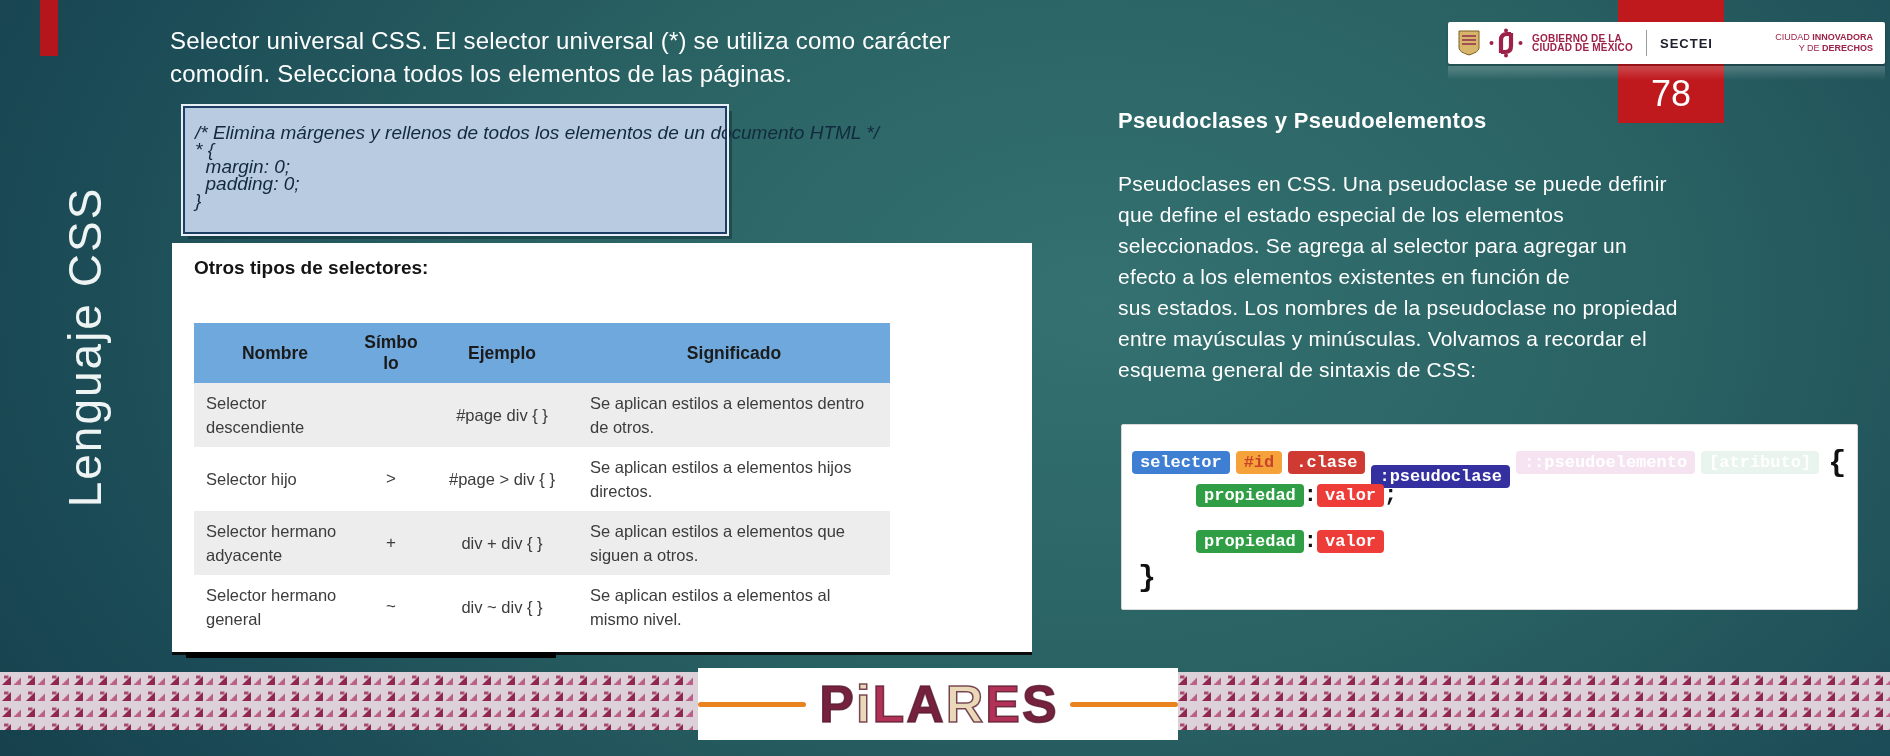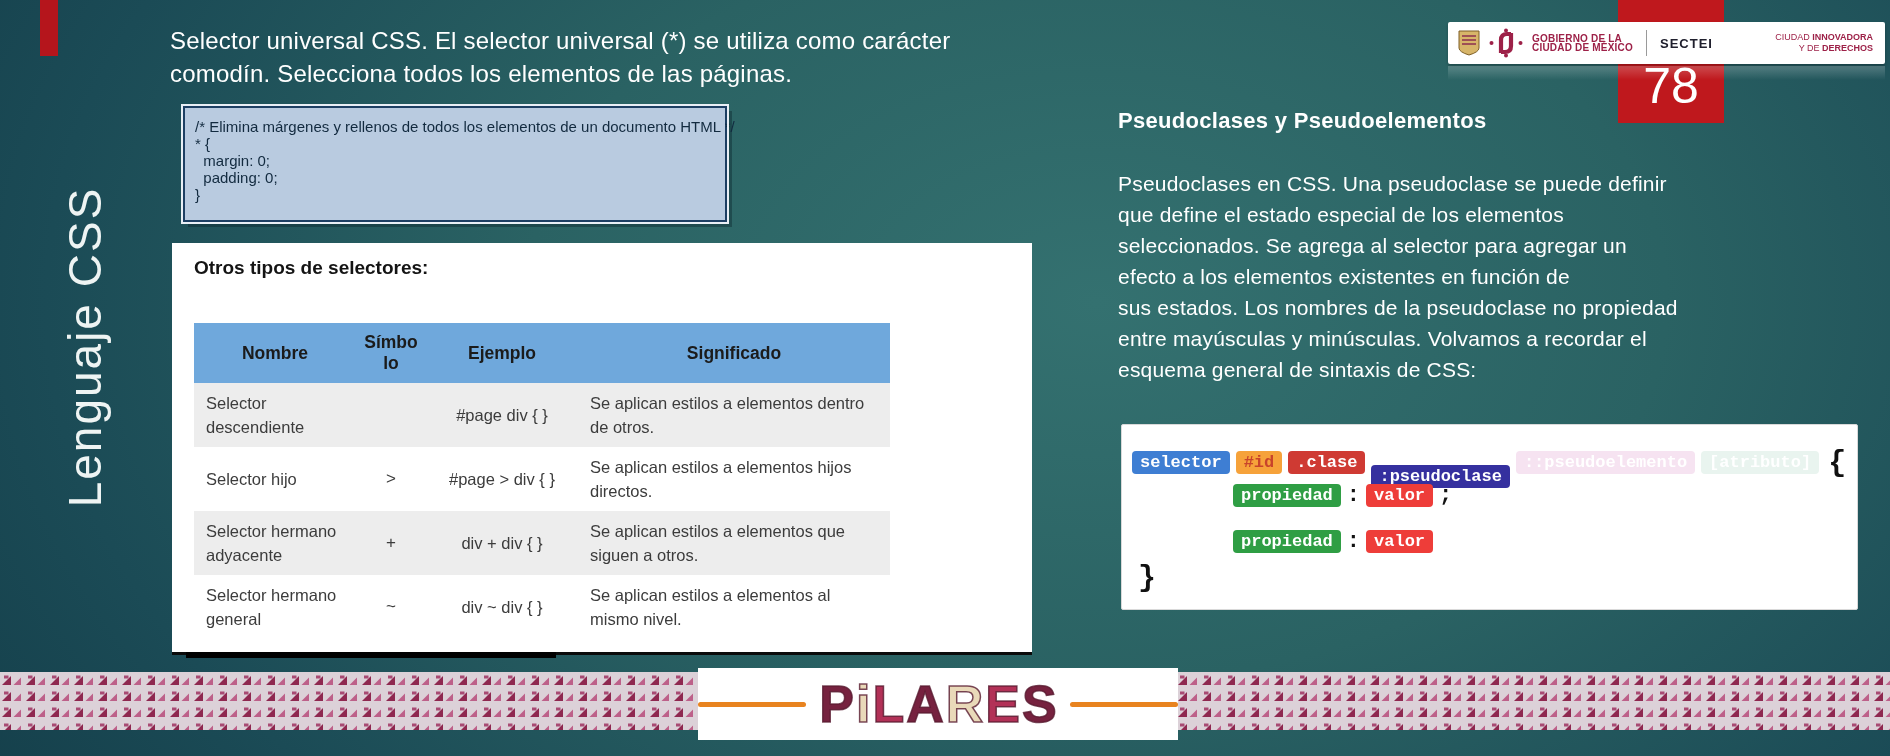--- a/index.html
+++ b/index.html
@@ -12,21 +12,21 @@
   .red-accent{position:absolute;left:40px;top:0;width:18px;height:56px;background:#b5151c;}
   .side-title{position:absolute;left:-142px;top:317px;width:460px;height:60px;transform:rotate(-90deg);
     color:#eef4f3;font-size:46px;letter-spacing:2px;text-align:center;font-weight:400;}
 
   
   .heading{position:absolute;left:170px;top:24px;color:#ffffff;font-size:24px;line-height:33px;letter-spacing:.2px;}
 
   
   .code-box{position:absolute;left:183px;top:106px;width:520px;height:92px;background:#b9cbe0;
     border:2px solid #1d3f63;outline:2px solid #e9eff6;box-shadow:5px 5px 0 rgba(5,25,35,.35);
-    padding:10px 10px;color:#122a3f;font-size:15px;line-height:17px;}
+    padding:16px 10px;color:#122a3f;font-size:19px;line-height:17px;font-style:italic;}
   .code-line{white-space:pre;}
 
   
   .selectors-panel{position:absolute;left:172px;top:243px;width:860px;height:409px;background:#ffffff;
     border-bottom:3px solid #0b0b0b;}
   .panel-title{position:absolute;left:22px;top:14px;font-size:19px;font-weight:bold;color:#141414;}
   .sel-table{position:absolute;left:22px;top:80px;border-collapse:collapse;font-size:16.5px;color:#3c3c3c;}
   .sel-table th{background:#6fa8dc;color:#1b1b1b;font-weight:bold;font-size:17.5px;text-align:center;
     padding:6px;height:48px;vertical-align:middle;}
   .th-nombre{width:150px}
@@ -44,29 +44,29 @@
   .right-heading{position:absolute;left:1118px;top:108px;color:#ffffff;font-size:22px;font-weight:bold;letter-spacing:.3px;}
   .right-paragraph{position:absolute;left:1118px;top:168px;color:#ffffff;font-size:21px;line-height:31px;letter-spacing:.2px;}
 
   
   .syntax-panel{position:absolute;left:1121px;top:424px;width:737px;height:186px;background:#ffffff;
     border:1px solid #d9d9d9;border-radius:2px;box-sizing:border-box;}
   .chip-row{position:absolute;left:10px;top:12px;display:flex;align-items:center;gap:6px;}
   .chip{border-radius:4px;padding:2px 8px;font-family:"Liberation Mono","DejaVu Sans Mono",monospace;
     font-size:17px;font-weight:bold;white-space:nowrap;}
   .brace-open{font-family:"Liberation Mono","DejaVu Sans Mono",monospace;font-size:30px;font-weight:bold;color:#111;margin-left:3px;}
-  .decl-row{position:absolute;left:74px;display:flex;align-items:center;gap:6px;margin-left:37px;}
+  .decl-row{position:absolute;left:74px;display:flex;align-items:center;}
   .decl-1{top:58px}.decl-2{top:104px}
   .punct{font-family:"Liberation Mono","DejaVu Sans Mono",monospace;font-size:22px;font-weight:bold;color:#111;}
   .close-brace{position:absolute;left:16px;top:136px;font-family:"Liberation Mono","DejaVu Sans Mono",monospace;
     font-size:30px;font-weight:bold;color:#111;}
 
   
   .ribbon{position:absolute;left:1618px;top:0;width:106px;height:123px;background:#bf181d;}
-  .page-number{position:absolute;bottom:8px;left:0;width:100%;text-align:center;color:#ffffff;font-size:50px;}
+  .page-number{position:absolute;bottom:8px;left:0;width:100%;text-align:center;color:#ffffff;font-size:36px;}
   .logo-bar{position:absolute;left:1448px;top:22px;width:437px;height:42px;background:#ffffff;border-radius:2px;
     display:flex;align-items:center;padding:0 12px 0 10px;box-sizing:border-box;gap:9px;box-shadow:0 2px 3px rgba(0,0,0,.25);}
   .gob-text{font-size:10px;font-weight:bold;color:#9d2148;line-height:9px;letter-spacing:.2px;}
   .bar-divider{width:1px;height:26px;background:#9a9a9a;margin:0 4px;}
   .sectei{font-size:13px;font-weight:bold;color:#20202e;letter-spacing:1px;}
   .bar-spacer{flex:1;}
   .ciudad-text{font-size:9px;color:#9d2148;text-align:right;line-height:11px;}
   .ciudad-text b{font-weight:800;}
   .logo-reflection{position:absolute;left:1448px;top:66px;width:437px;height:14px;
     background:linear-gradient(rgba(255,255,255,.22),rgba(255,255,255,0));}

